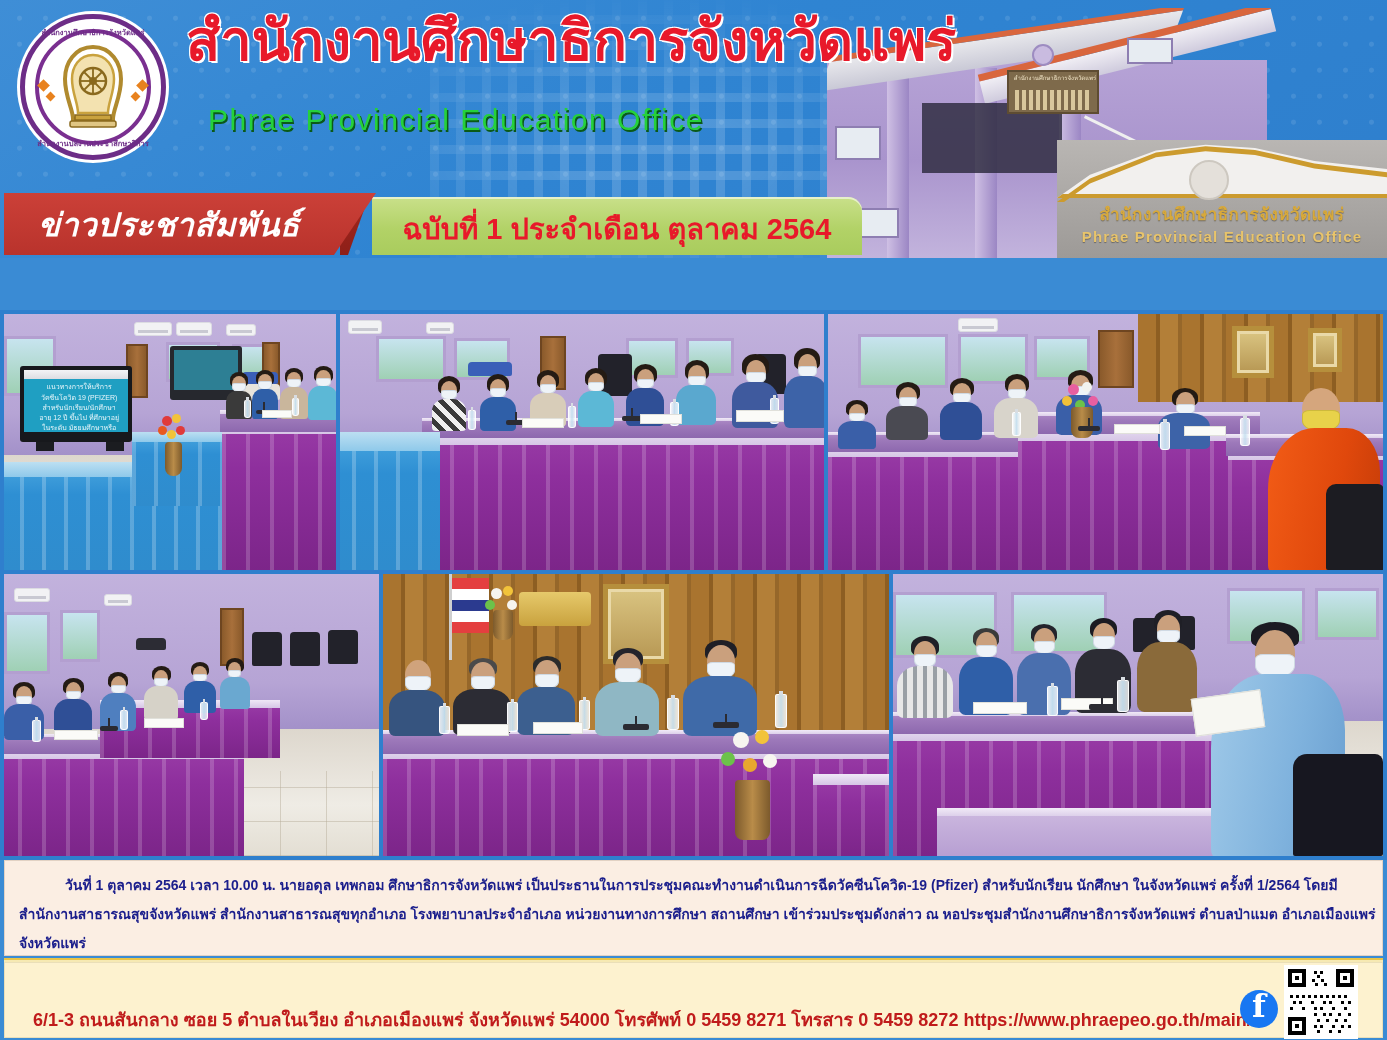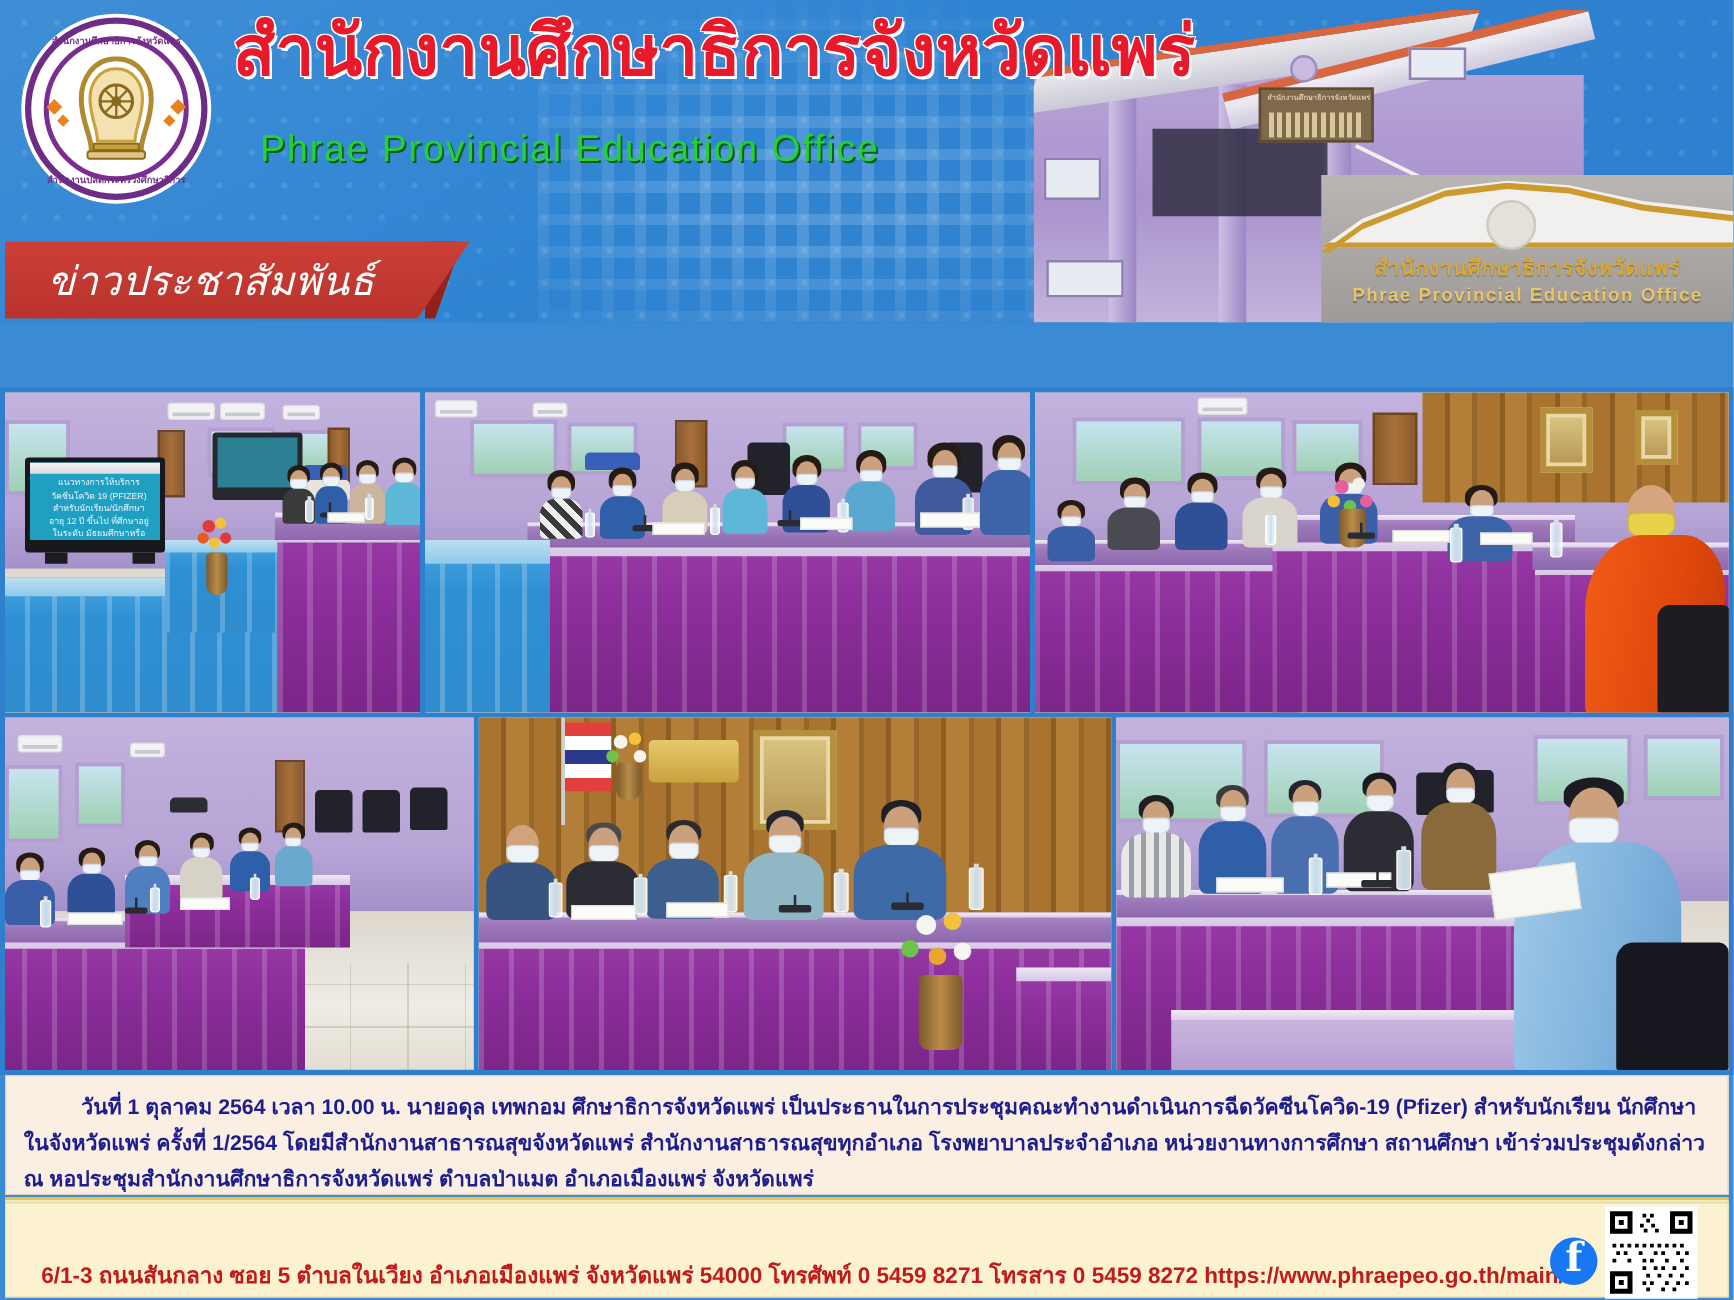--- a/index.html
+++ b/index.html
@@ -169,21 +169,21 @@
   
   .ribbon {
     position: absolute; left: 4px; top: 193px;
     width: 372px; height: 62px;
     background: linear-gradient(180deg, #cb4038 0%, #b9332c 100%);
     clip-path: polygon(0 0, 372px 0, 330px 62px, 0 62px);
     z-index: 6;
   }
   .ribbon-txt {
     position: absolute; left: 34px; top: 6px;
-    font-size: 32px; font-style: italic; font-weight: normal; color: #ffffff;
+    font-size: 32px; font-style: italic; font-weight: bold; color: #ffffff;
     white-space: nowrap; letter-spacing: .5px;
   }
   .ribbon-fold {
     position: absolute; left: 340px; top: 193px;
     width: 30px; height: 62px;
     background: linear-gradient(180deg, #a3271f, #8e1f18);
     clip-path: polygon(0 0, 30px 0, 8px 62px, 0 62px);
     z-index: 5;
   }
 
@@ -296,21 +296,21 @@
 
   
   .bodybox {
     position: absolute; left: 4px; top: 860px;
     width: 1379px; height: 96px;
     background: #fbeee3;
     border: 1px solid #e2d2c4;
     z-index: 3;
   }
   .bodybox p {
-    font-size: 17px; color: #1b1e8c; font-weight: bold;
+    font-size: 14px; color: #1b1e8c; font-weight: bold;
     line-height: 29px; text-indent: 46px;
     padding: 10px 2px 0 14px;
     text-align: left;
   }
   .divider-strip {
     position: absolute; left: 4px; top: 956px; width: 1379px; height: 6px;
     background: linear-gradient(180deg, #3a8bd4 0 2px, #e8c447 2px 4px, #f6e9b3 4px 6px);
     z-index: 4;
   }
   .footbox {
@@ -376,21 +376,21 @@
         <div class="b-sign-arc"></div>
         <div class="b-medal"></div>
         <div class="b-sign-t1">สำนักงานศึกษาธิการจังหวัดแพร่</div>
         <div class="b-sign-t2">Phrae Provincial Education Office</div>
       </div>
     </div>
 
     <div class="logo">
       <div class="logo-ring"></div>
       <div class="logo-txt-top">สำนักงานศึกษาธิการจังหวัดแพร่</div>
-      <div class="logo-txt-bot">สำนักงานปลัดกระทรวงศึกษาธิการ</div>
+      <div class="logo-txt-bot">สำนักงานปลังานประชาสึกษาธิการ</div>
       <div class="logo-diamond" style="left:14px"></div>
       <div class="logo-diamond" style="right:14px"></div>
       <div class="logo-diamond b" style="left:22px;top:74px"></div>
       <div class="logo-diamond b" style="right:22px;top:74px"></div>
       <svg class="logo-emblem" viewBox="0 0 72 86">
         <path d="M36 2 C18 2 8 18 8 34 C8 52 16 64 16 74 L56 74 C56 64 64 52 64 34 C64 18 54 2 36 2 Z" fill="none" stroke="#b08a2e" stroke-width="4"></path>
         <path d="M36 10 C22 10 15 22 15 34 C15 48 21 58 21 68 L51 68 C51 58 57 48 57 34 C57 22 50 10 36 10 Z" fill="#f3e2b0" stroke="#c9a23e" stroke-width="2.5"></path>
         <circle cx="36" cy="36" r="13" fill="none" stroke="#8a6a1e" stroke-width="2.5"></circle>
         <circle cx="36" cy="36" r="4" fill="#8a6a1e"></circle>
         <g stroke="#8a6a1e" stroke-width="1.8">
@@ -402,20 +402,23 @@
         <rect x="18" y="70" width="36" height="5" fill="#c9a23e" stroke="#8a6a1e" stroke-width="1.5"></rect>
         <rect x="13" y="76" width="46" height="6" rx="2" fill="#e0c684" stroke="#8a6a1e" stroke-width="1.5"></rect>
       </svg>
     </div>
 
     <div class="title-th">สำนักงานศึกษาธิการจังหวัดแพร่</div>
     <div class="title-en">Phrae Provincial Education Office</div>
   </div>
 
   <div class="ribbon-fold"></div>
+  <div class="greenbar">
+    <div class="greenbar-txt">ฉบับที่ 1 ประจำเดือน  ตุลาคม  2564</div>
+  </div>
   <div class="ribbon">
     <div class="ribbon-txt">ข่าวประชาสัมพันธ์</div>
   </div>
 
 
   <div class="grid">
 
     <div class="ph" style="left:4px; top:4px; width:332px; height:256px;">
       <div class="room-wall"></div>
       <div class="room-floor"></div>

